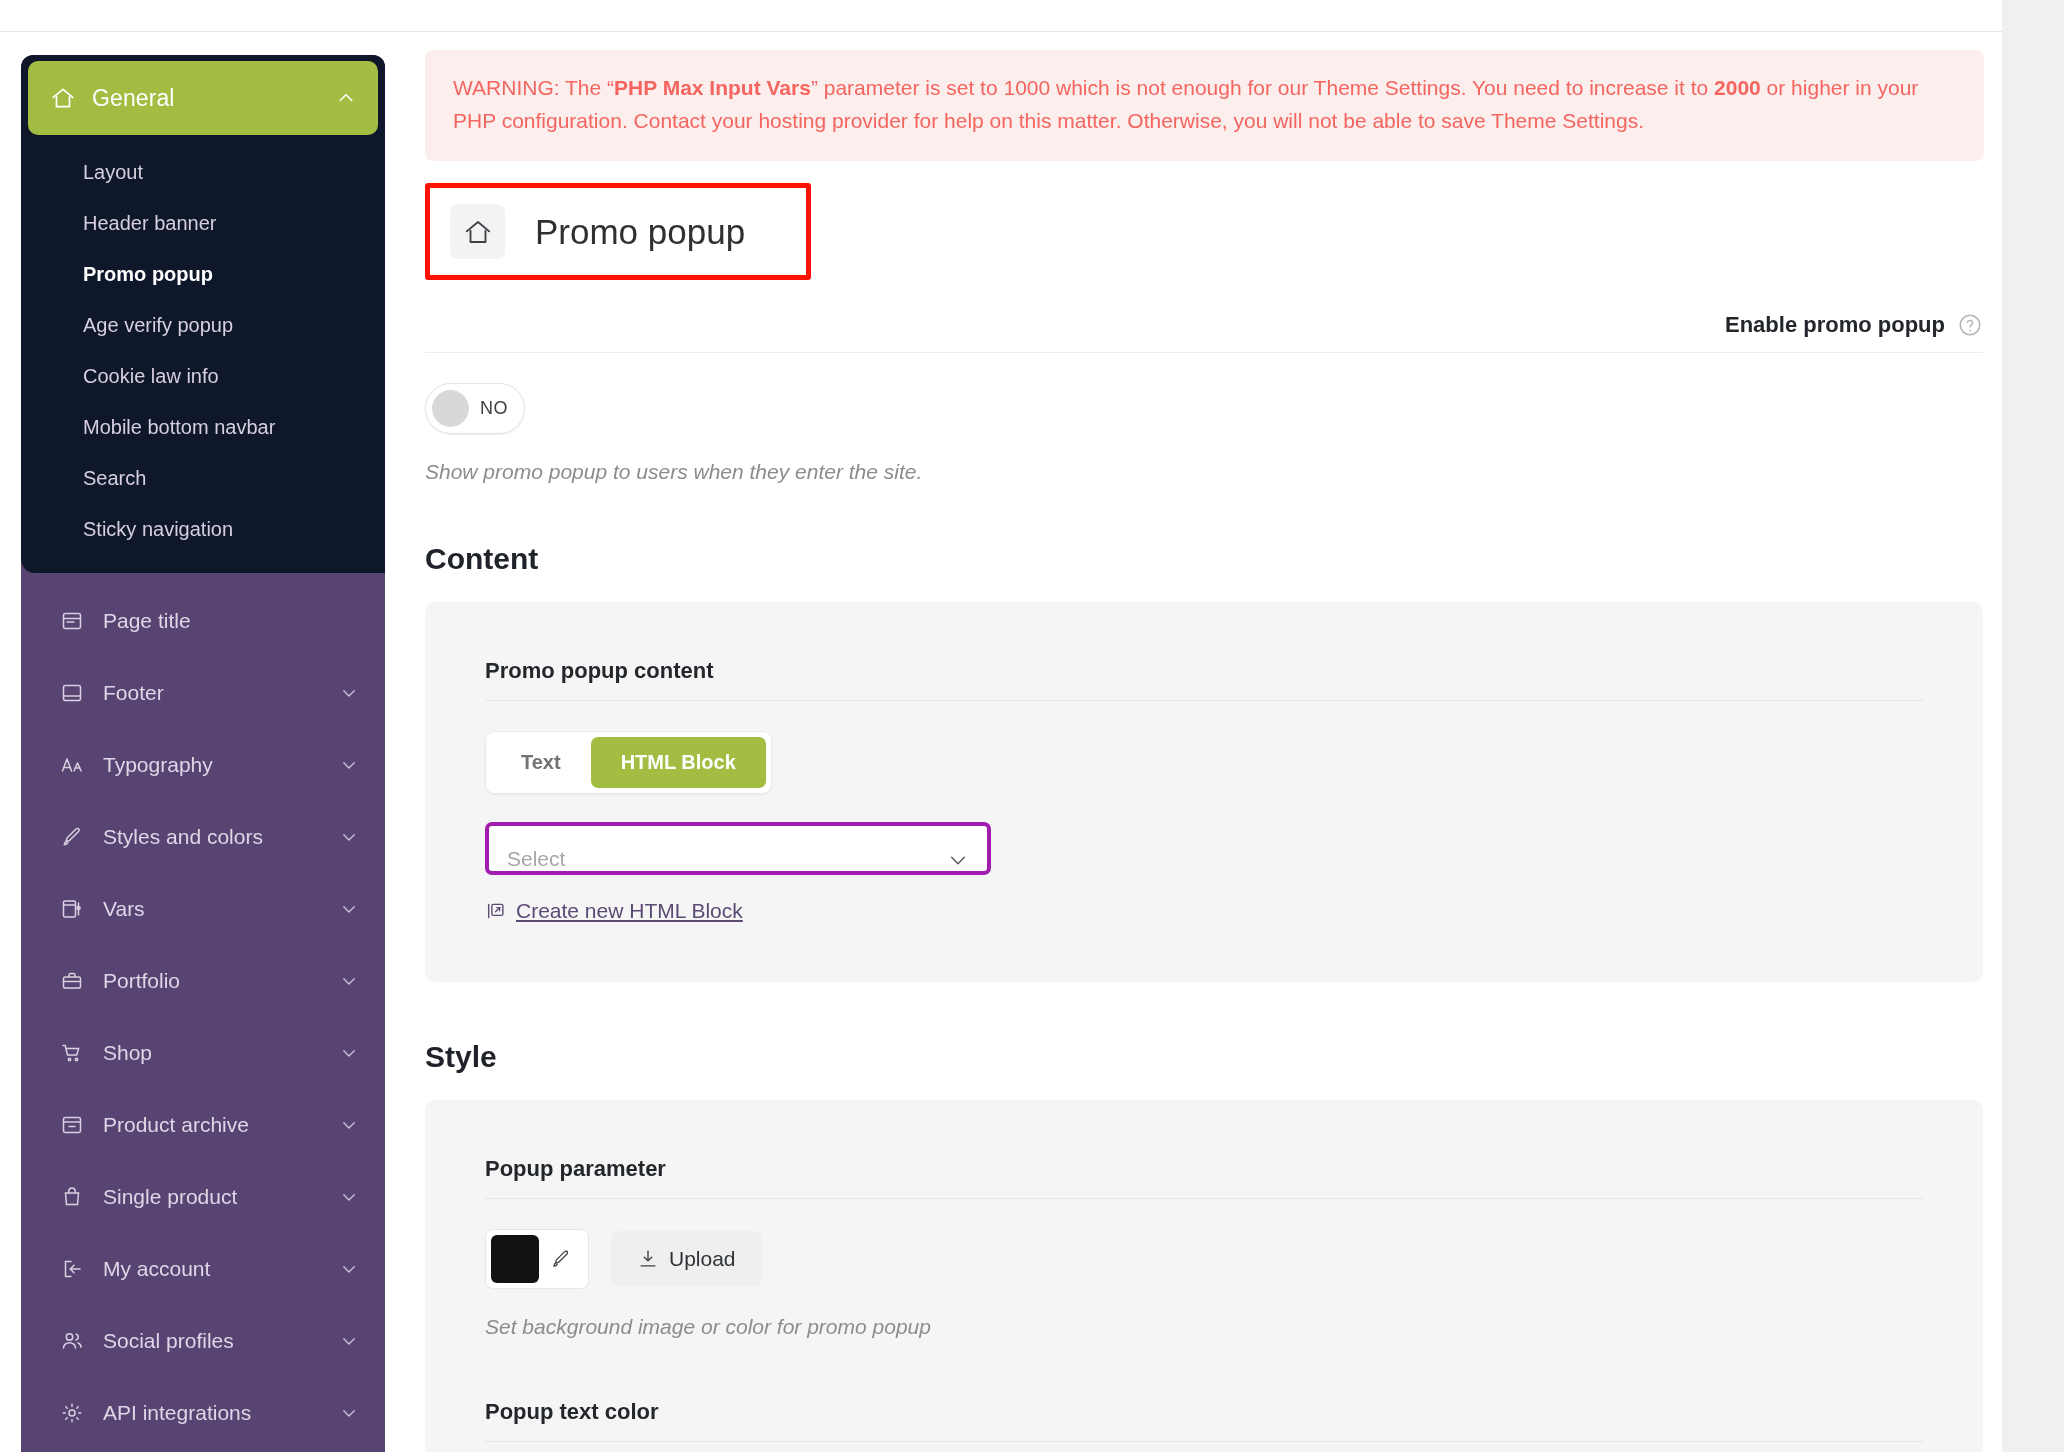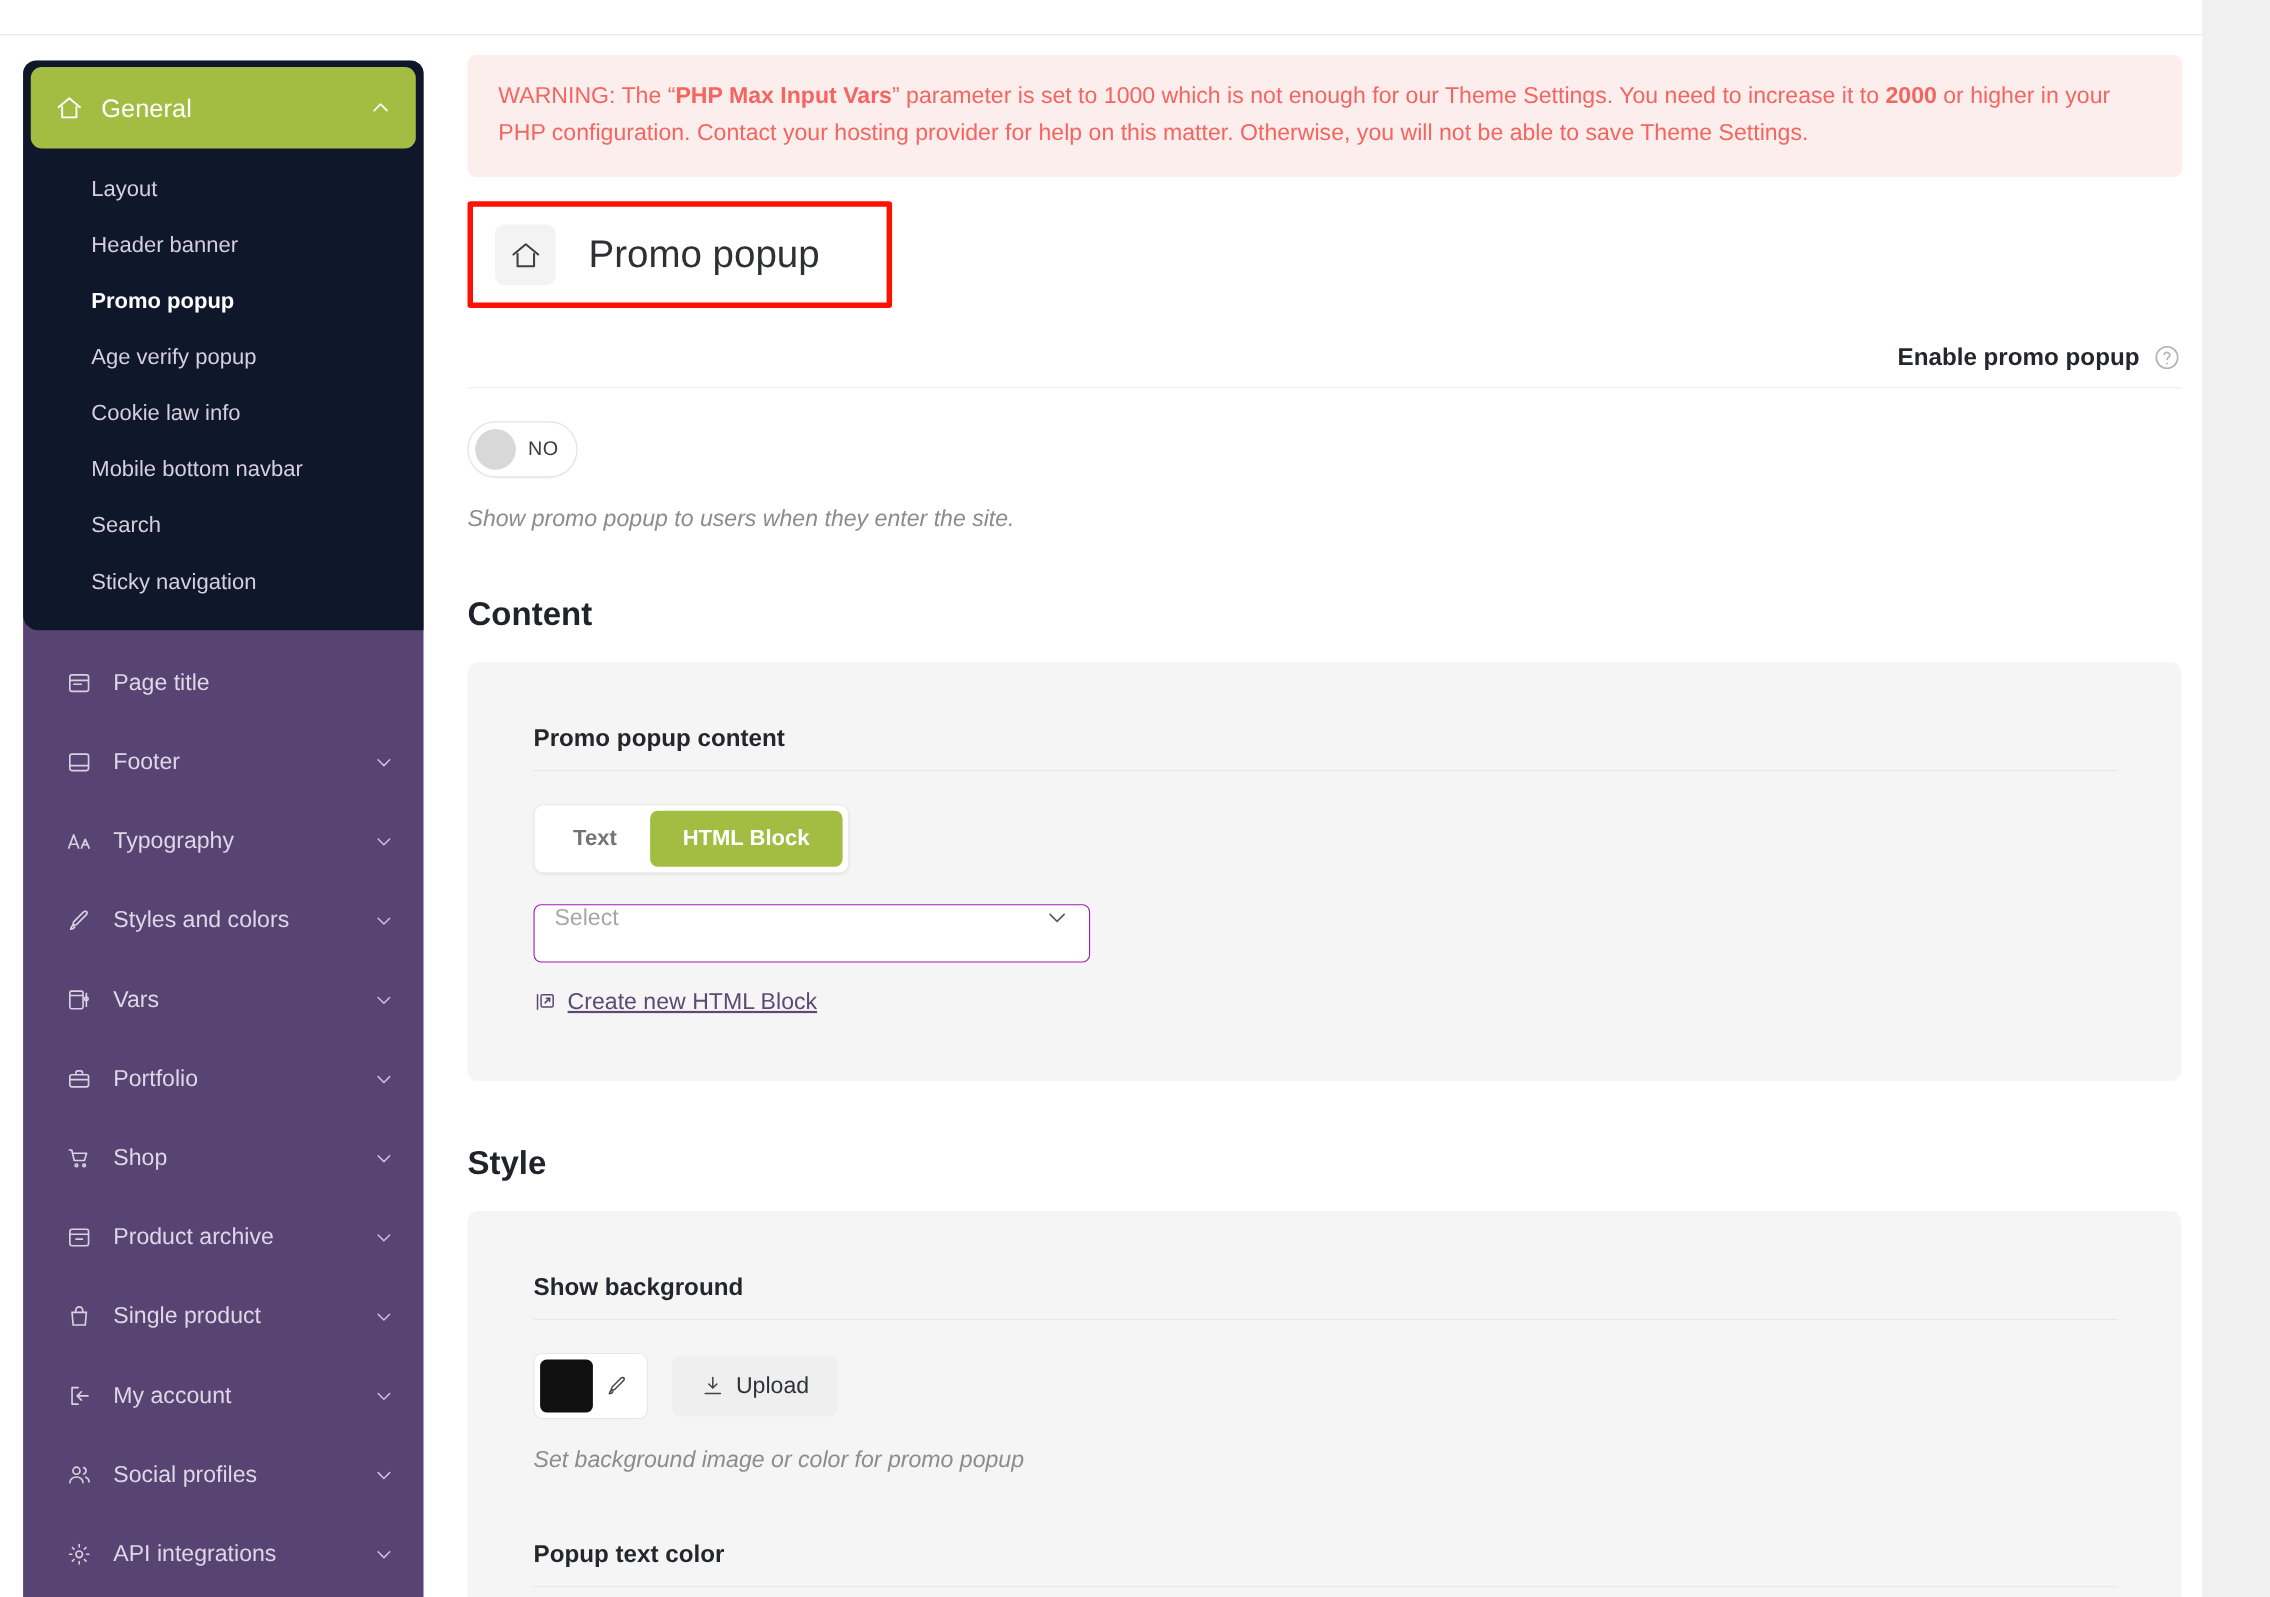--- a/index.html
+++ b/index.html
@@ -137,22 +137,22 @@
   }
   .btn-group .gbtn{
     padding:14px 30px; border-radius:7px; font-size:20px; font-weight:700;
     color:#737373; cursor:pointer; background:transparent; border:none;
     font-family:"Liberation Sans", sans-serif; white-space:nowrap;
   }
   .btn-group .gbtn.on{ background:#a3bd43; color:#ffffff; }
 
   .select{
     margin-top:28px; width:506px; height:53px; background:#fff;
-    border:1px solid #a21caf; border-radius:7px;
-    display:flex; align-items:flex-start; padding:0 18px; cursor:pointer;
+    border:4px solid #a21caf; border-radius:7px;
+    display:flex; align-items:flex-end; padding:0 18px; cursor:pointer;
   }
   .select .sv{ flex:1; font-size:21px; color:#a7a7a7; }
 
   .link-row{
     margin-top:24px; display:inline-flex; align-items:center; gap:9px; cursor:pointer;
   }
   .link-row .lt{ font-size:21px; color:#5b4a73;text-decoration:underline; }
 
   .color-row{ margin-top:30px; display:flex; align-items:center; gap:22px; }
   .color-ctl{
@@ -481,21 +481,21 @@
             </svg>
         </span>
         <span class="lt">Create new HTML Block</span>
       </div>
     </div>
 
     <div class="section-title">Style</div>
 
     <div class="card">
       <div class="sub-label-row">
-        <span class="sub-label">Show background</span>
+        <span class="sub-label">Popup parameter</span>
       </div>
 
       <div class="color-row">
         <div class="color-ctl">
           <span class="swatch" style="background: rgb(17, 17, 17);"></span>
           <span class="brushbox">
             <svg width="22" height="22" viewBox="0 0 24 24" fill="none" stroke="#3d4248" stroke-width="1.4" stroke-linecap="round" stroke-linejoin="round">
                 <path d="M18.5 3.5a2.1 2.1 0 0 1 0 3L9.5 15.5 6 16.5l1-3.5 9-9a2.1 2.1 0 0 1 2.5 0z"></path>
                 <path d="M6.5 16.2c-1.4.6-2 1.9-2.3 3.6 1.8-.2 3.1-.8 3.7-2.2"></path>
               </svg>

